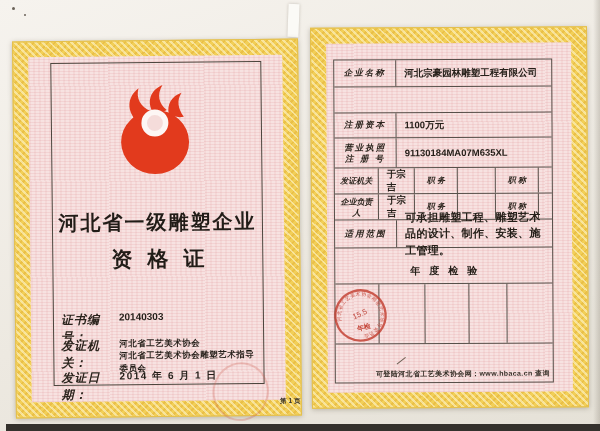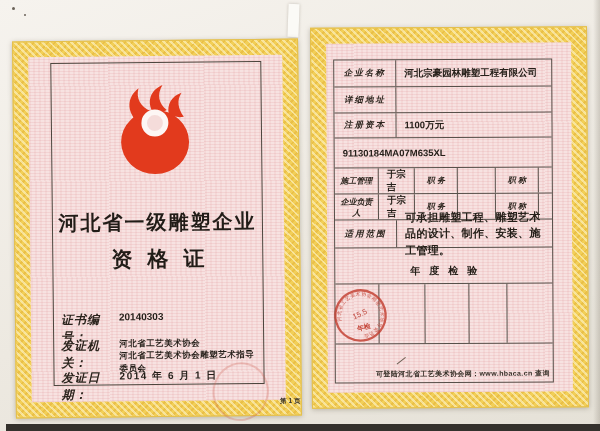--- a/index.html
+++ b/index.html
@@ -123,34 +123,37 @@
   <div class="page page-right">
     <div class="pink">
       <div class="tbl">
 
         <div class="tr rh27">
           <div class="tc lab w62">企业名称</div>
           <div class="tc val wfill nob">河北宗豪园林雕塑工程有限公司</div>
         </div>
 
         <div class="tr rh26">
-          <div class="tc lab w62">详细地址</div>
         </div>
 
         <div class="tr rh25">
           <div class="tc lab w62">注册资本</div>
           <div class="tc val wfill nob">1100万元</div>
         </div>
 
         <div class="tr rh30">
+          <div class="tc lab col w62">
+            <span>营业执照</span>
+            <span>注 册 号</span>
+          </div>
           <div class="tc val wfill nob">91130184MA07M635XL</div>
         </div>
 
         <div class="tr rh26">
-          <div class="tc lab tight w44">施工管理</div>
+          <div class="tc lab tight w44">发证机关</div>
           <div class="tc val w36">于宗吉</div>
           <div class="tc lab tight w30">职 务</div>
           <div class="tc val w38"></div>
           <div class="tc lab tight w30">职 称</div>
           <div class="tc val wfill nob"></div>
         </div>
 
         <div class="tr rh26">
           <div class="tc lab tight w44">企业负责人</div>
           <div class="tc val w36">于宗吉</div>

